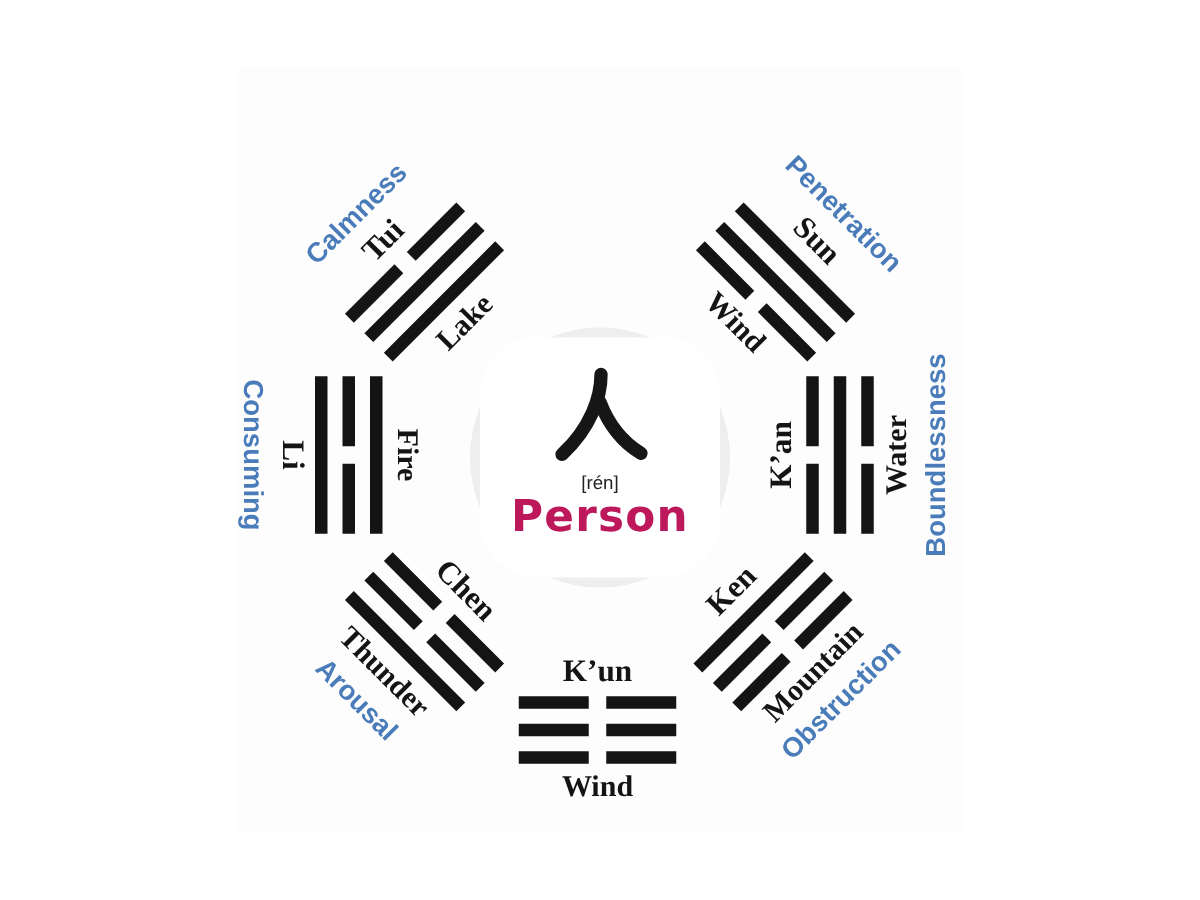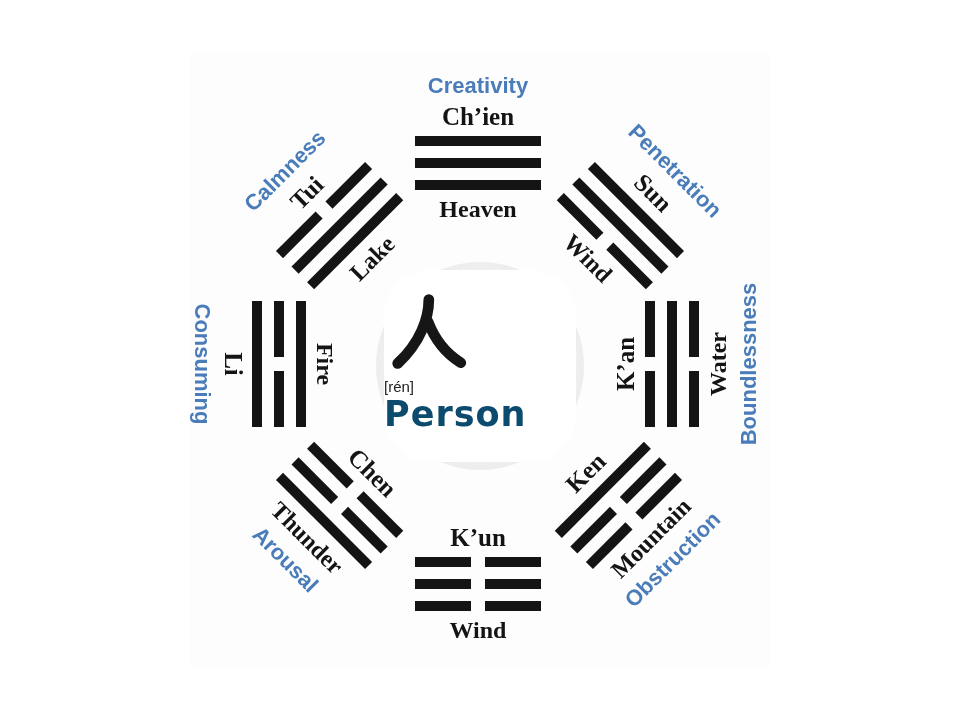--- a/index.html
+++ b/index.html
@@ -12,28 +12,28 @@
     background:#fdfdfd;
   }
   
   .center-circle{
     position:absolute;left:376px;top:262px;width:208px;height:208px;border-radius:50%;
     background:radial-gradient(circle at 50% 50%, #f6f6f6 50%, #e7e7e7 84%, #f0f0f0 100%);
     z-index:1;
   }
   .center-card{
     position:absolute;left:384px;top:270px;width:192px;height:192px;border-radius:46px;
-    background:#ffffff;display:flex;flex-direction:column;
+    background:#ffffff;display:flex;flex-direction:column;align-items:center;
     padding-top:23px;box-sizing:border-box;z-index:2;
   }
   .ren-glyph{width:88px;height:82px;display:block;}
   .pinyin{font-size:15px;line-height:17px;color:#222222;margin-top:3px;}
   .person-label{
     font-family:"DejaVu Sans",sans-serif;font-size:35px;line-height:38px;font-weight:800;
-    color:#0c4a6e;letter-spacing:1px;margin-top:0px;
+    color:#be185d;letter-spacing:1px;margin-top:0px;
   }
   
   .trigram-group{
     position:absolute;width:260px;height:170px;z-index:5;
     display:flex;flex-direction:column;align-items:center;justify-content:center;gap:6px;
   }
   .t-name,.t-element{
     font-family:"Liberation Serif",serif;font-weight:700;font-size:25px;line-height:26px;
     color:#141414;white-space:nowrap;
   }
@@ -81,30 +81,20 @@
   <div class="center-circle"></div>
   <div class="center-card">
     <svg class="ren-glyph" viewBox="0 0 100 100" role="img" aria-label="人">
       <path d="M51 8 C51 30 41 60 13 86" fill="none" stroke="#161616" stroke-width="13" stroke-linecap="round"></path>
       <path d="M50 35 C58 56 72 74 90 85" fill="none" stroke="#161616" stroke-width="13" stroke-linecap="round"></path>
     </svg>
     <div class="pinyin">[rén]</div>
     <div class="person-label">Person</div>
   </div>
 
-  <div class="trigram-group pos-top">
-    <div class="t-attr">Creativity</div>
-    <div class="t-name">Ch’ien</div>
-    <div class="bars">
-        <div class="bar-line solid"></div>
-        <div class="bar-line solid"></div>
-        <div class="bar-line solid"></div>
-      </div>
-    <div class="t-element">Heaven</div>
-  </div>
 
   <div class="trigram-group pos-top-right">
     <div class="t-attr">Penetration</div>
     <div class="t-name">Sun</div>
     <div class="bars">
         <div class="bar-line solid"></div>
         <div class="bar-line solid"></div>
         <div class="bar-line broken">
           <i class="seg"></i>
           <i class="seg"></i>

